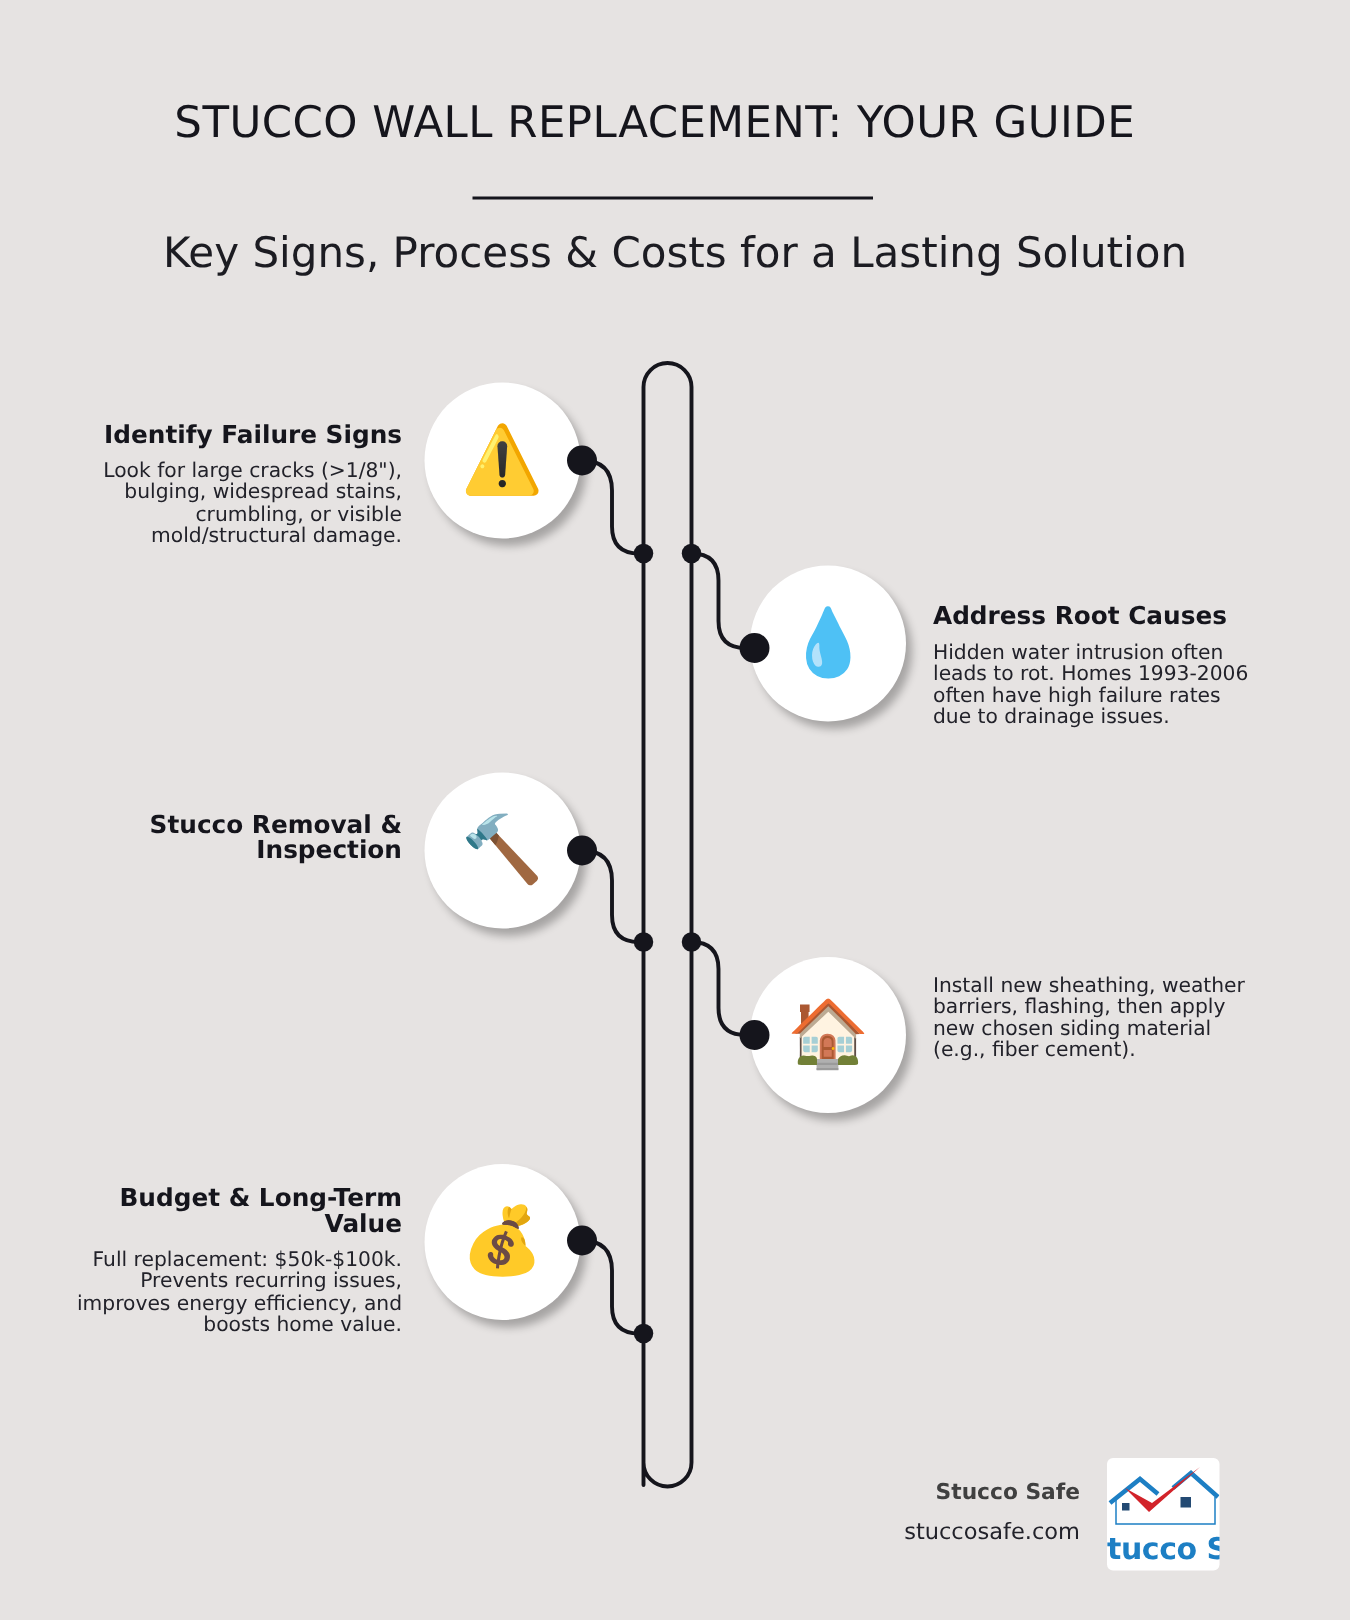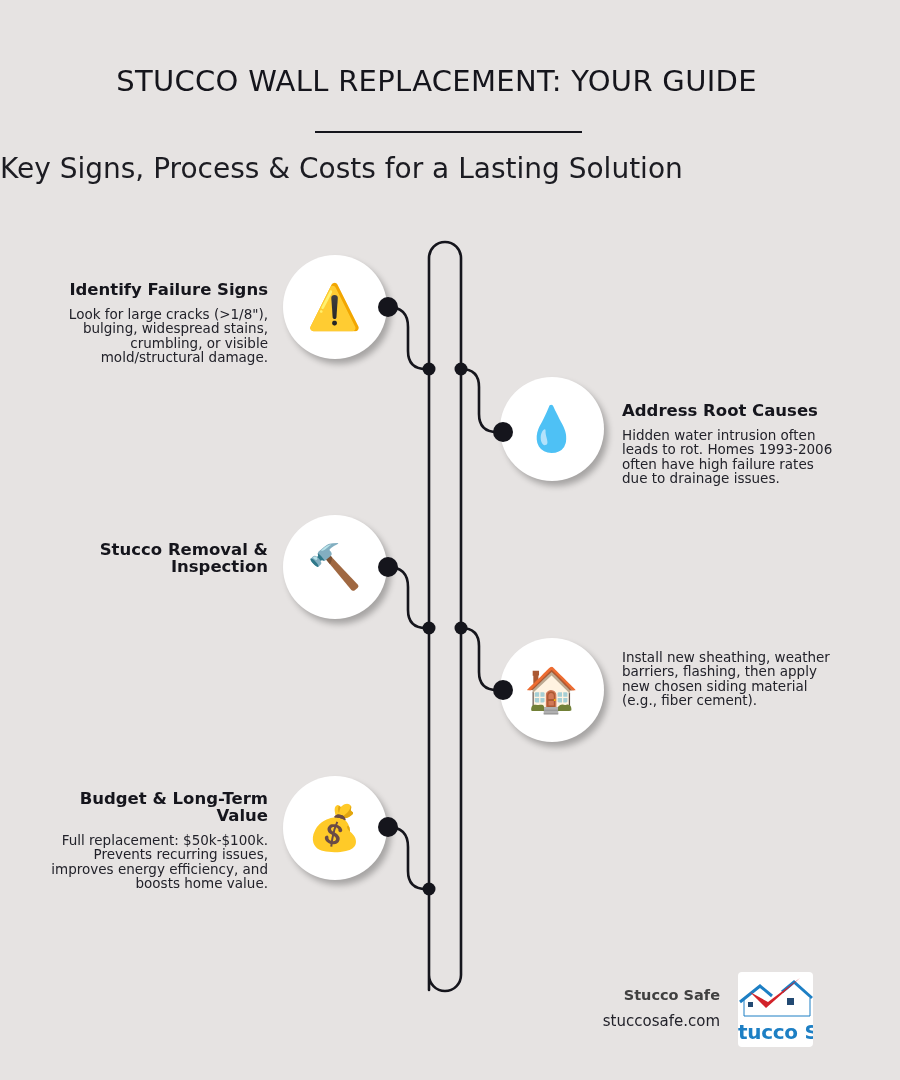--- a/index.html
+++ b/index.html
@@ -14,21 +14,21 @@
     position: absolute; left: 0; width: 873px; top: 64px;
     text-align: center; font-weight: normal; font-size: 29px; letter-spacing: 0.3px;
     color: #15151c;
   }
   .divider {
     position: absolute; left: 315px; width: 267px; top: 131px; height: 2px;
     background: #15151c;
   }
   .subtitle {
     position: absolute; left: 0; width: 900px; top: 152px;
-    font-size: 28px; color: #1c1c22; font-weight: normal;
+    text-align: center; font-size: 28px; color: #1c1c22; font-weight: normal;
   }
   svg.pipes { position: absolute; left: 0; top: 0; }
   .circle {
     position: absolute; width: 104px; height: 104px; border-radius: 50%;
     background: #ffffff;
     box-shadow: 4px 5px 6px rgba(0,0,0,0.28);
     display: flex; align-items: center; justify-content: center;
     font-size: 44px; line-height: 1;
   }
   .step-text { position: absolute; }

